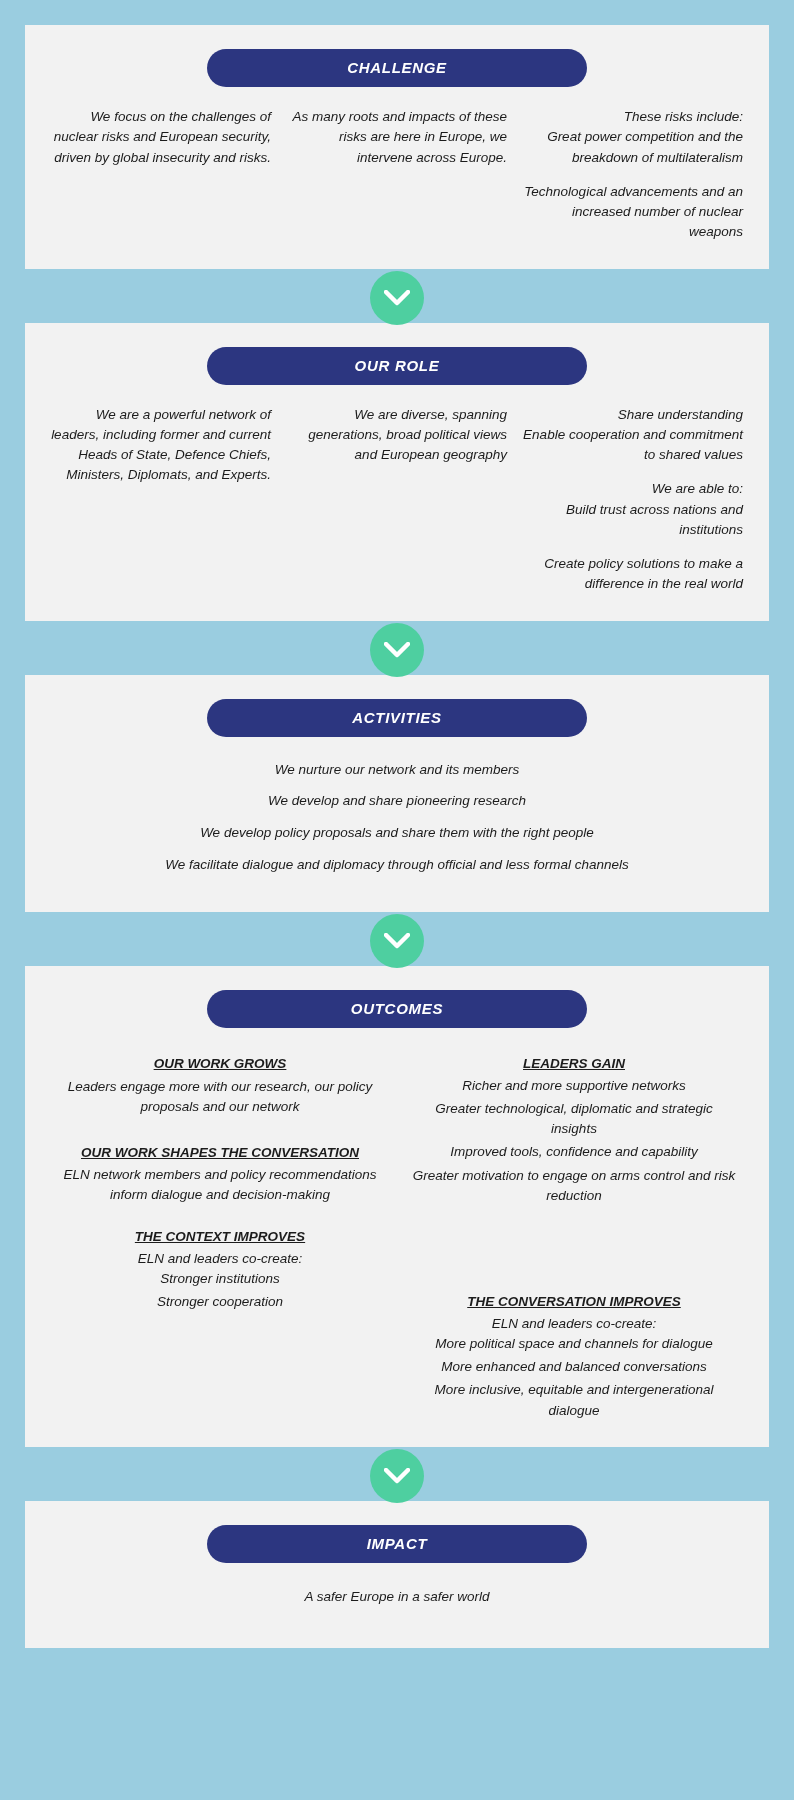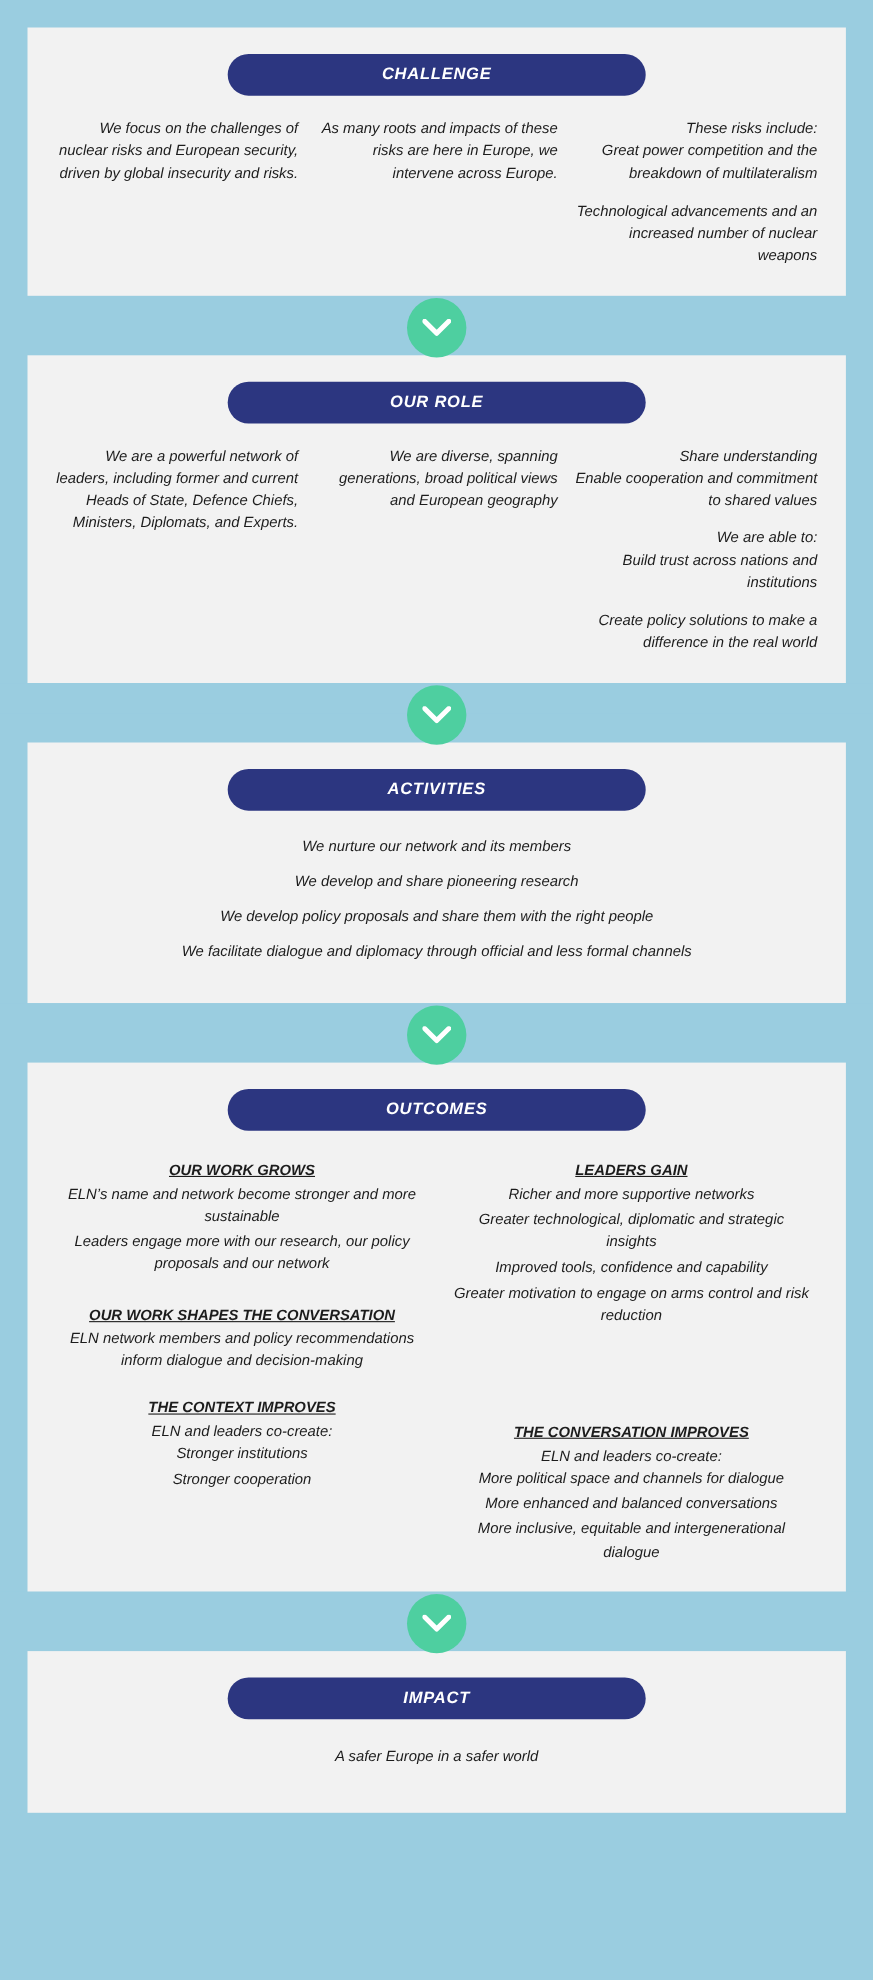--- a/index.html
+++ b/index.html
@@ -201,21 +201,20 @@
     </div>
   </div>
 
   <div class="panel">
     <div class="pill">OUTCOMES</div>
     <div class="outcomes-cols">
 
       <div class="ocol">
         <div class="grp">
           <span class="sub">OUR WORK GROWS</span>
-          <p style="white-space:pre-line">ELN’s name and network become stronger and more sustainable</p>
           <p class="gap" style="white-space:pre-line">Leaders engage more with our research, our policy proposals and our network</p>
         </div>
         <div class="grp" style="margin-top:26px;">
           <span class="sub">OUR WORK SHAPES THE CONVERSATION</span>
           <p style="white-space:pre-line">ELN network members and policy recommendations inform dialogue and decision-making</p>
         </div>
         <div class="grp" style="margin-top:22px;">
           <span class="sub">THE CONTEXT IMPROVES</span>
           <p style="white-space:pre-line">ELN and leaders co-create:
 Stronger institutions</p>

